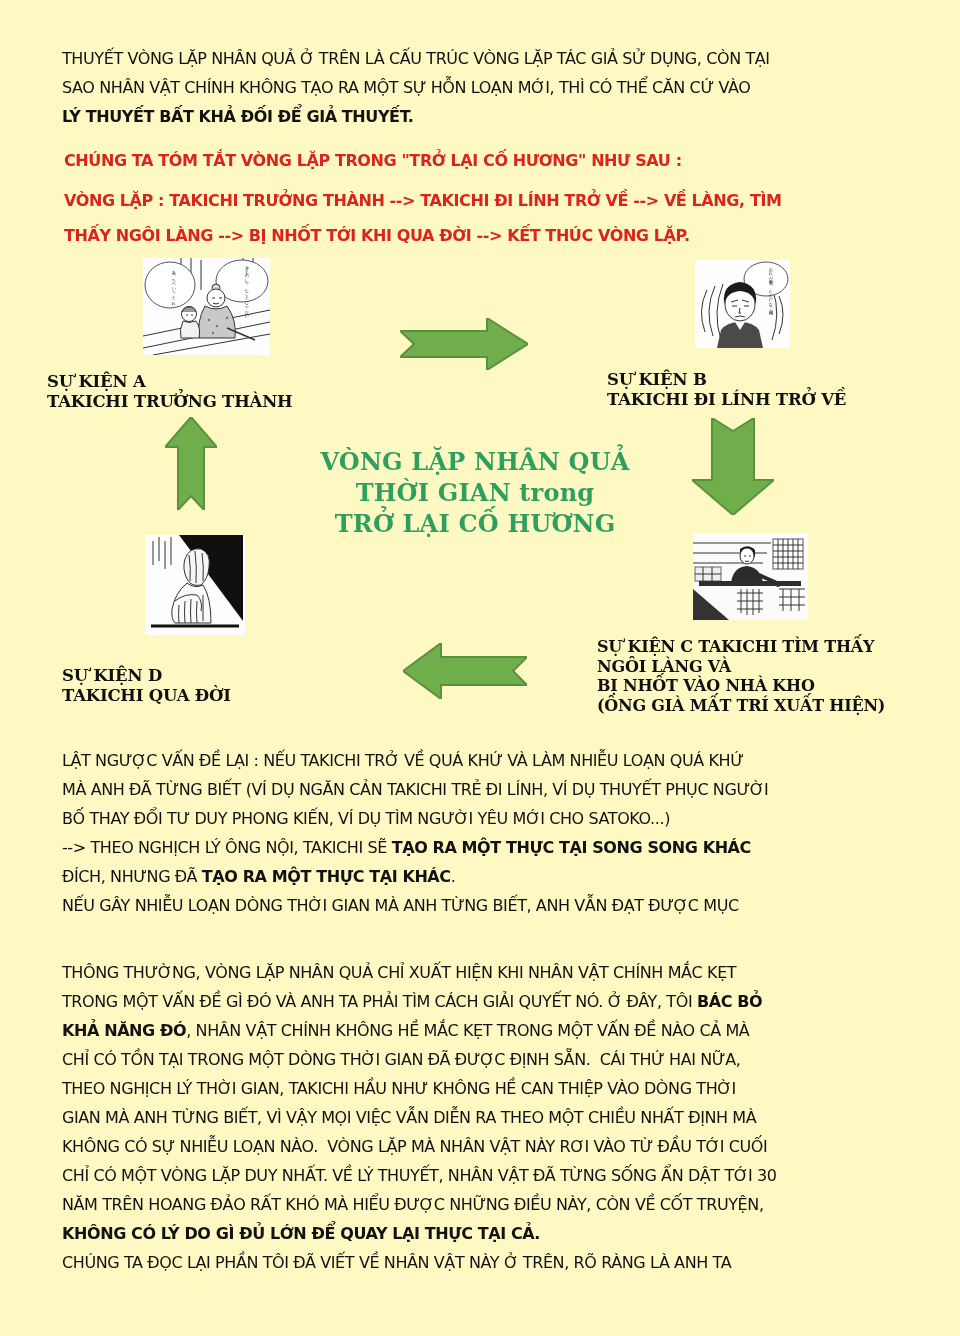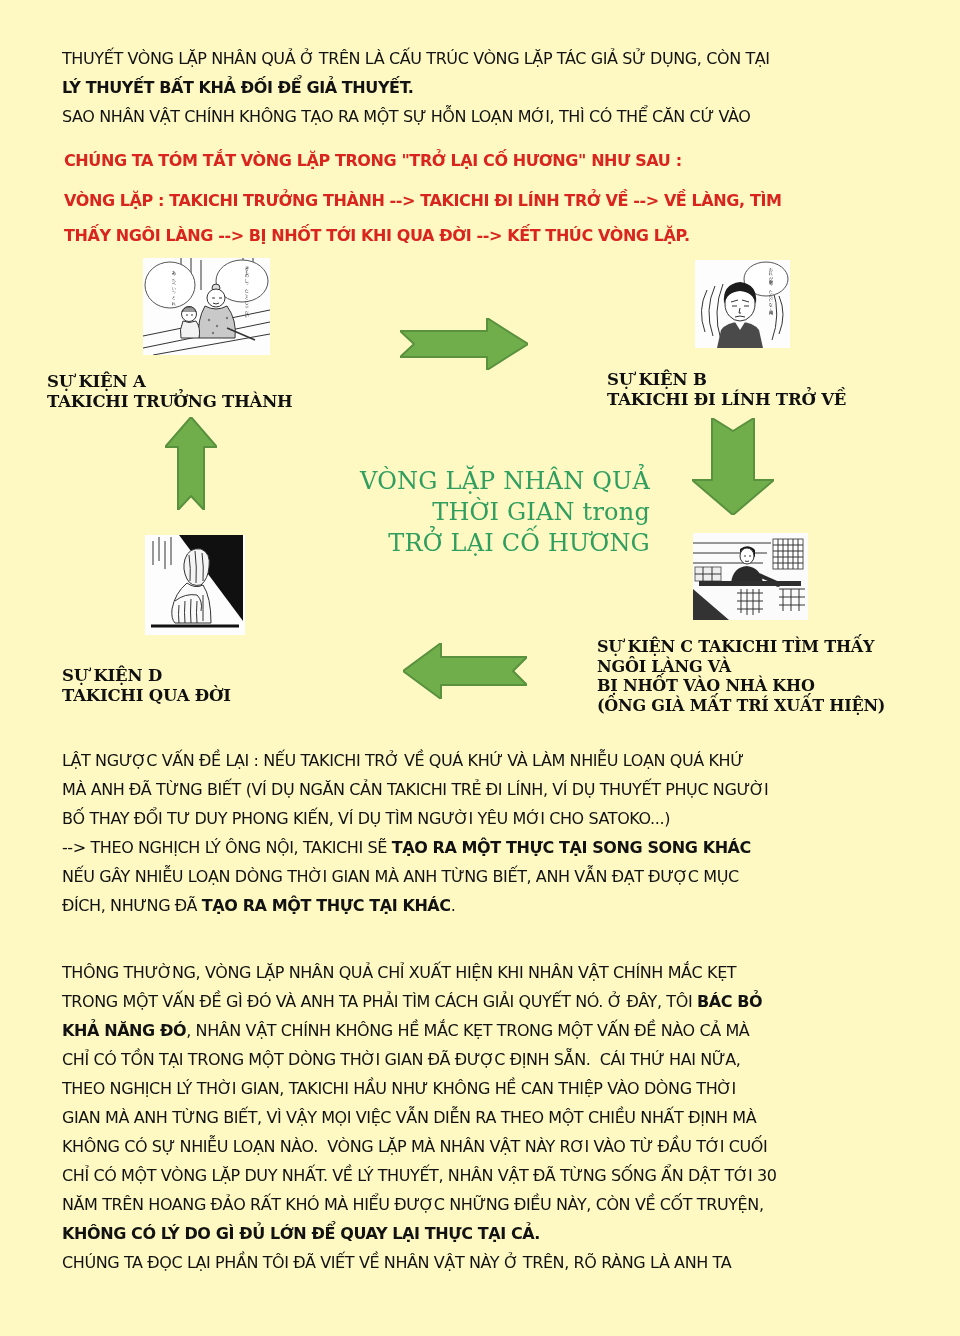--- a/index.html
+++ b/index.html
@@ -20,23 +20,23 @@
   .loop > div { line-height: 35px; }
   .elabel {
     position: absolute; 
     font-family: "DejaVu Serif", serif; font-weight: bold;
     font-size: 16.5px; color: #101010; letter-spacing: -0.2px;
   }
   .elabel > div { line-height: 20px; white-space: pre; }
   .elabel.small { font-size: 16px; }
   .elabel.small > div { line-height: 19.5px; }
   .gtitle {
-    position: absolute; text-align: right;
-    font-family: "DejaVu Serif", serif; font-weight: normal;
-    font-size: 24px; color: var(--green, #2f9e5f); letter-spacing: 0.2px; margin-top: 20px;
+    position: absolute; text-align: center;
+    font-family: "DejaVu Serif", serif; font-weight: bold;
+    font-size: 24px; color: var(--green, #2f9e5f); letter-spacing: 0.2px;
   }
   .gtitle > div { line-height: 31px; white-space: pre; }
   .panel { position: absolute; background: #fff; }
   .arrow { position: absolute; }
   .arrow polygon {
     fill: var(--arrow_fill, #70ae4b);
     stroke: var(--arrow_edge, #59913e);
     stroke-width: 2; stroke-linejoin: round;
   }
   .vtext {
@@ -46,22 +46,22 @@
   }
   .sk { stroke: #333; fill: none; stroke-width: 1; }
 </style>
 </head>
 <body>
 
 <div class="page">
 
   <div class="para" style="left:62px; top:44px;">
       <div><span>THUYẾT VÒNG LẶP NHÂN QUẢ Ở TRÊN LÀ CẤU TRÚC VÒNG LẶP TÁC GIẢ SỬ DỤNG, CÒN TẠI</span></div>
+      <div><span>SAO NHÂN VẬT CHÍNH KHÔNG TẠO RA MỘT SỰ HỖN LOẠN MỚI, THÌ CÓ THỂ CĂN CỨ VÀO</span></div>
       <div><span class="b">LÝ THUYẾT BẤT KHẢ ĐỐI ĐỂ GIẢ THUYẾT.</span></div>
-      <div><span>SAO NHÂN VẬT CHÍNH KHÔNG TẠO RA MỘT SỰ HỖN LOẠN MỚI, THÌ CÓ THỂ CĂN CỨ VÀO</span></div>
     </div>
 
   <div class="para red" style="left:64px; top:146px;">
       <div>CHÚNG TA TÓM TẮT VÒNG LẶP TRONG "TRỞ LẠI CỐ HƯƠNG" NHƯ SAU :</div>
     </div>
 
   <div class="para red loop" style="left:64px; top:183px;">
       <div>VÒNG LẶP : TAKICHI TRƯỞNG THÀNH --&gt; TAKICHI ĐI LÍNH TRỞ VỀ --&gt; VỀ LÀNG, TÌM</div>
       <div>THẤY NGÔI LÀNG --&gt; BỊ NHỐT TỚI KHI QUA ĐỜI --&gt; KẾT THÚC VÒNG LẶP.</div>
     </div>
@@ -178,22 +178,22 @@
   <div class="elabel" style="left:62px; top:666px; width:256px;">
       <div>SỰ KIỆN D</div>
       <div>TAKICHI QUA ĐỜI</div>
     </div>
 
   <div class="para" style="left:62px; top:746px;">
       <div><span>LẬT NGƯỢC VẤN ĐỀ LẠI : NẾU TAKICHI TRỞ VỀ QUÁ KHỨ VÀ LÀM NHIỄU LOẠN QUÁ KHỨ</span></div>
       <div><span>MÀ ANH ĐÃ TỪNG BIẾT (VÍ DỤ NGĂN CẢN TAKICHI TRẺ ĐI LÍNH, VÍ DỤ THUYẾT PHỤC NGƯỜI</span></div>
       <div><span>BỐ THAY ĐỔI TƯ DUY PHONG KIẾN, VÍ DỤ TÌM NGƯỜI YÊU MỚI CHO SATOKO...)</span></div>
       <div><span>--&gt; THEO NGHỊCH LÝ ÔNG NỘI, TAKICHI SẼ </span><span class="b">TẠO RA MỘT THỰC TẠI SONG SONG KHÁC</span></div>
+      <div><span>ĐÍCH, NHƯNG ĐÃ </span><span class="b">TẠO RA MỘT THỰC TẠI KHÁC</span><span>.</span></div>
       <div><span>NẾU GÂY NHIỄU LOẠN DÒNG THỜI GIAN MÀ ANH TỪNG BIẾT, ANH VẪN ĐẠT ĐƯỢC MỤC</span></div>
-      <div><span>ĐÍCH, NHƯNG ĐÃ </span><span class="b">TẠO RA MỘT THỰC TẠI KHÁC</span><span>.</span></div>
     </div>
 
   <div class="para" style="left:62px; top:958px;">
       <div><span>THÔNG THƯỜNG, VÒNG LẶP NHÂN QUẢ CHỈ XUẤT HIỆN KHI NHÂN VẬT CHÍNH MẮC KẸT</span></div>
       <div><span>TRONG MỘT VẤN ĐỀ GÌ ĐÓ VÀ ANH TA PHẢI TÌM CÁCH GIẢI QUYẾT NÓ. Ở ĐÂY, TÔI </span><span class="b">BÁC BỎ</span></div>
       <div><span class="b">KHẢ NĂNG ĐÓ</span><span>, NHÂN VẬT CHÍNH KHÔNG HỀ MẮC KẸT TRONG MỘT VẤN ĐỀ NÀO CẢ MÀ</span></div>
       <div><span>CHỈ CÓ TỒN TẠI TRONG MỘT DÒNG THỜI GIAN ĐÃ ĐƯỢC ĐỊNH SẴN.  CÁI THỨ HAI NỮA,</span></div>
       <div><span>THEO NGHỊCH LÝ THỜI GIAN, TAKICHI HẦU NHƯ KHÔNG HỀ CAN THIỆP VÀO DÒNG THỜI</span></div>
       <div><span>GIAN MÀ ANH TỪNG BIẾT, VÌ VẬY MỌI VIỆC VẪN DIỄN RA THEO MỘT CHIỀU NHẤT ĐỊNH MÀ</span></div>
       <div><span>KHÔNG CÓ SỰ NHIỄU LOẠN NÀO.  VÒNG LẶP MÀ NHÂN VẬT NÀY RƠI VÀO TỪ ĐẦU TỚI CUỐI</span></div>

